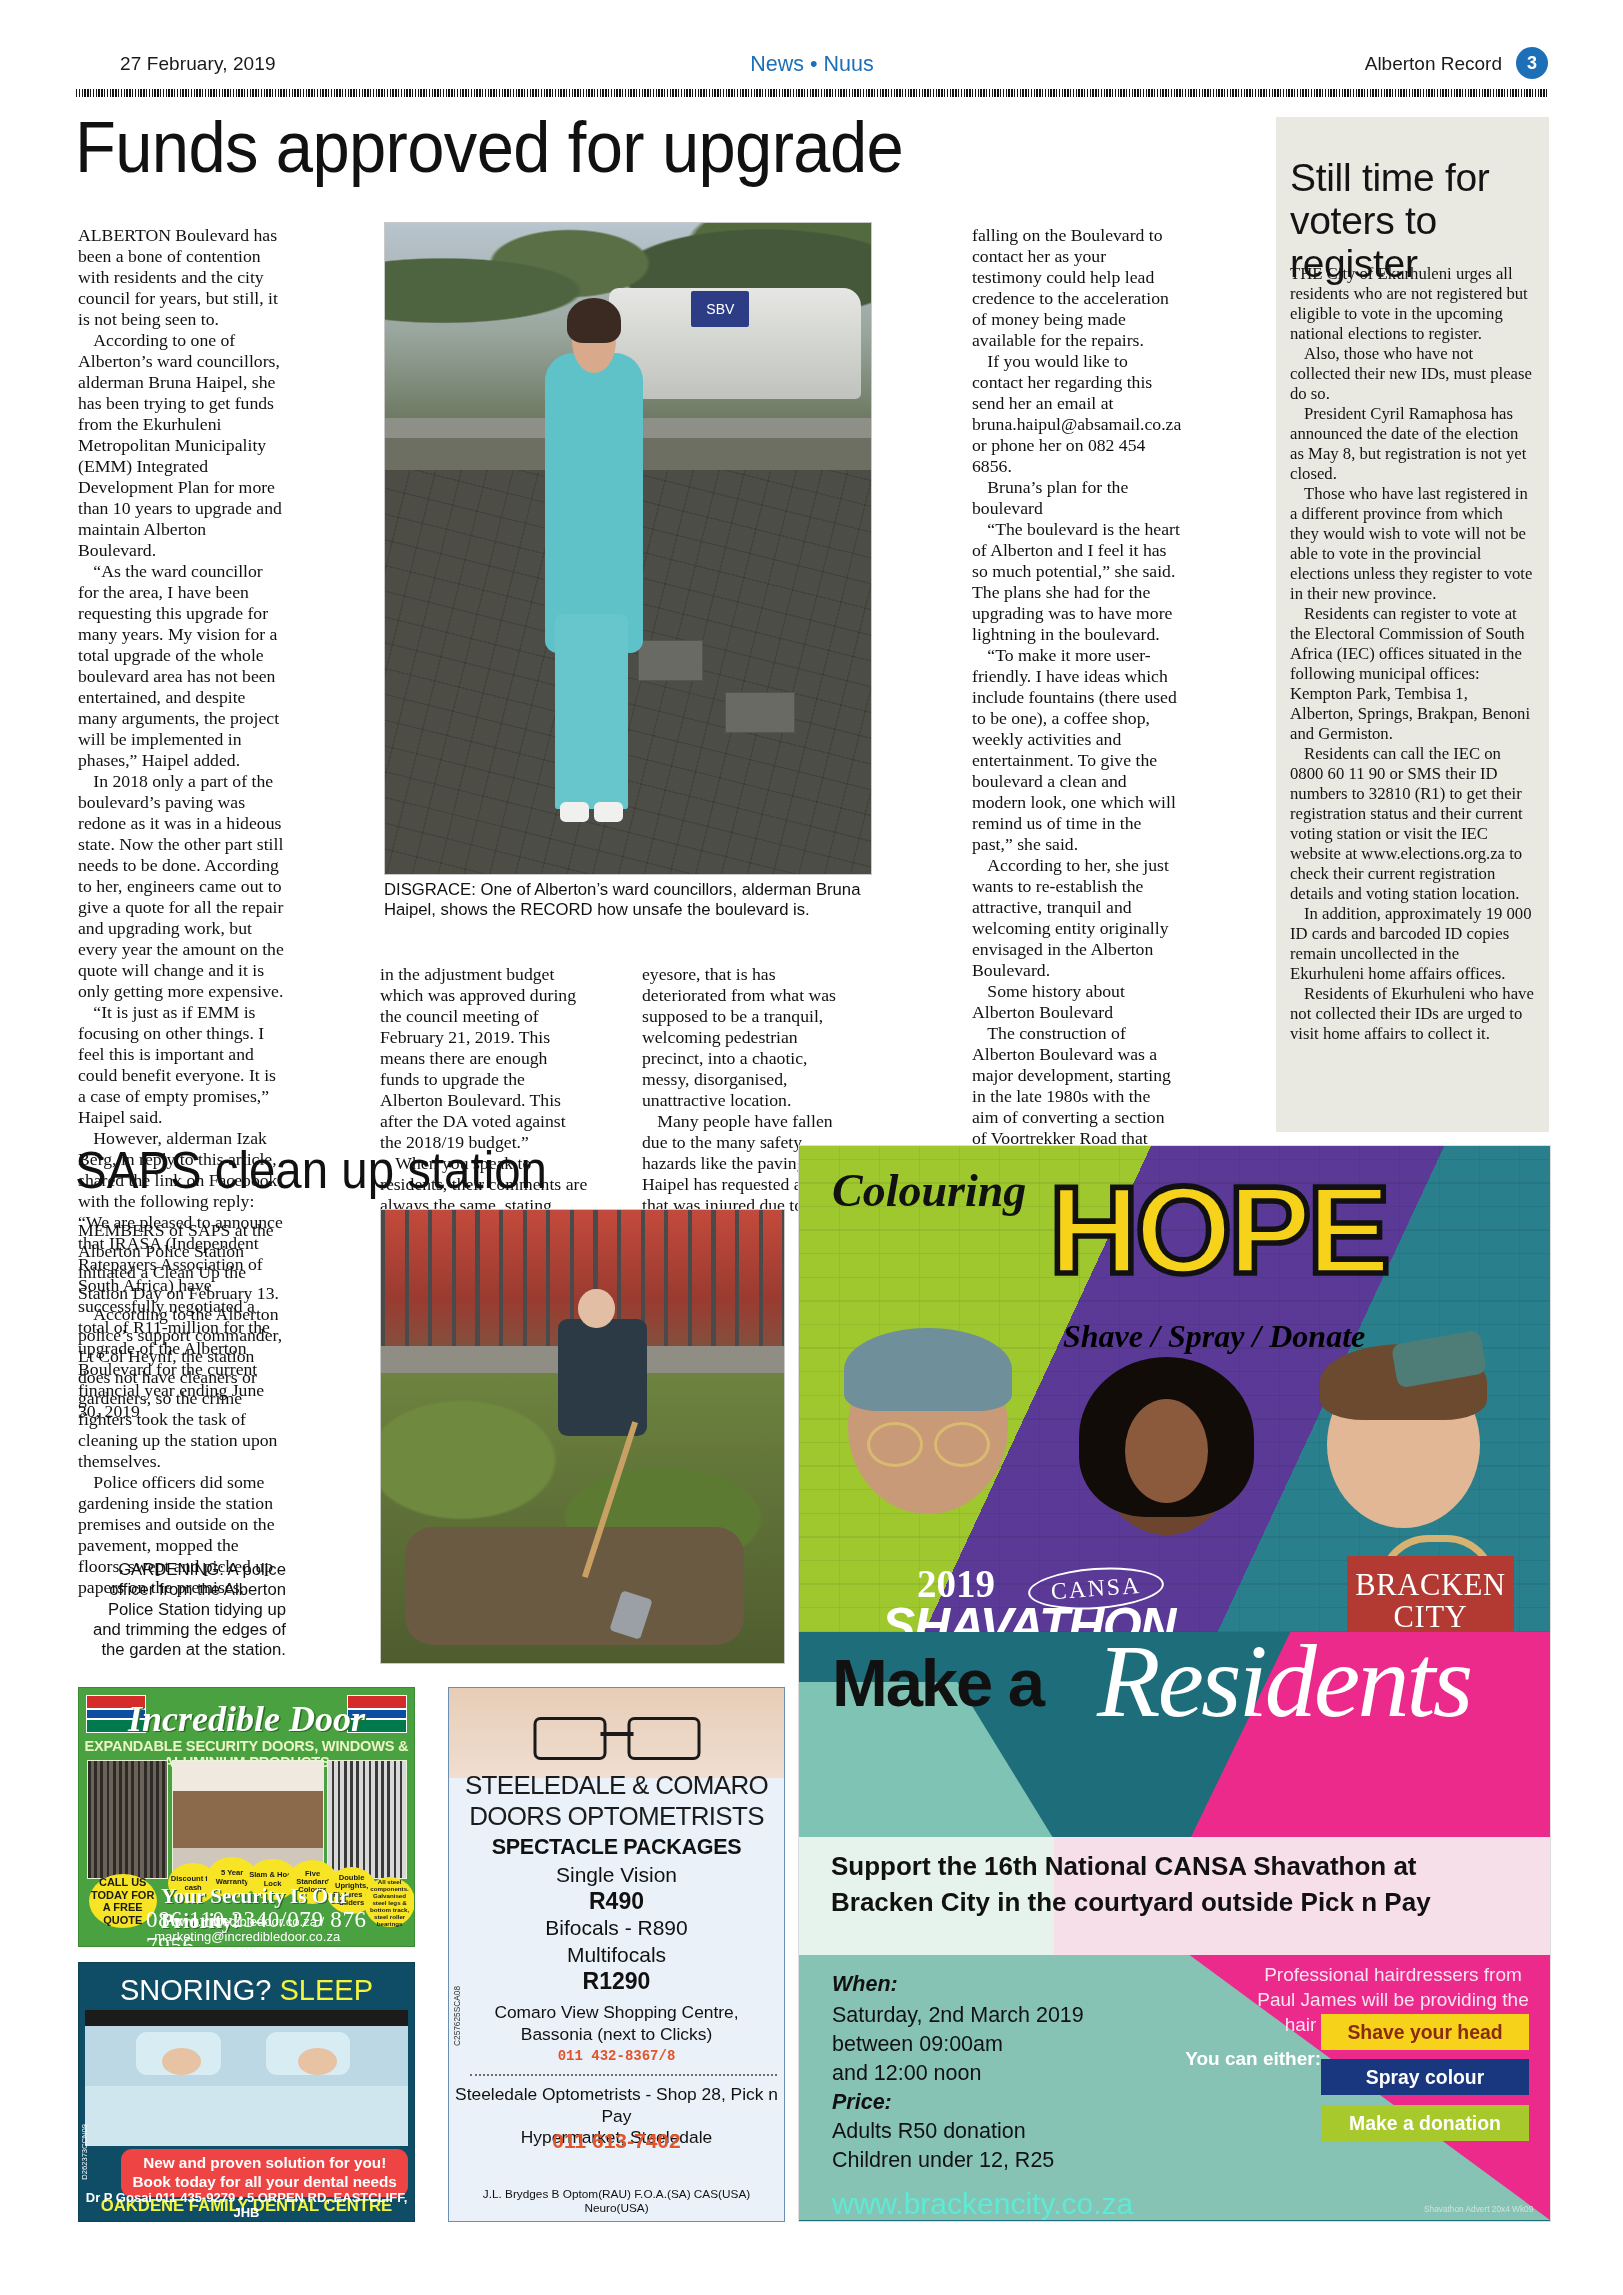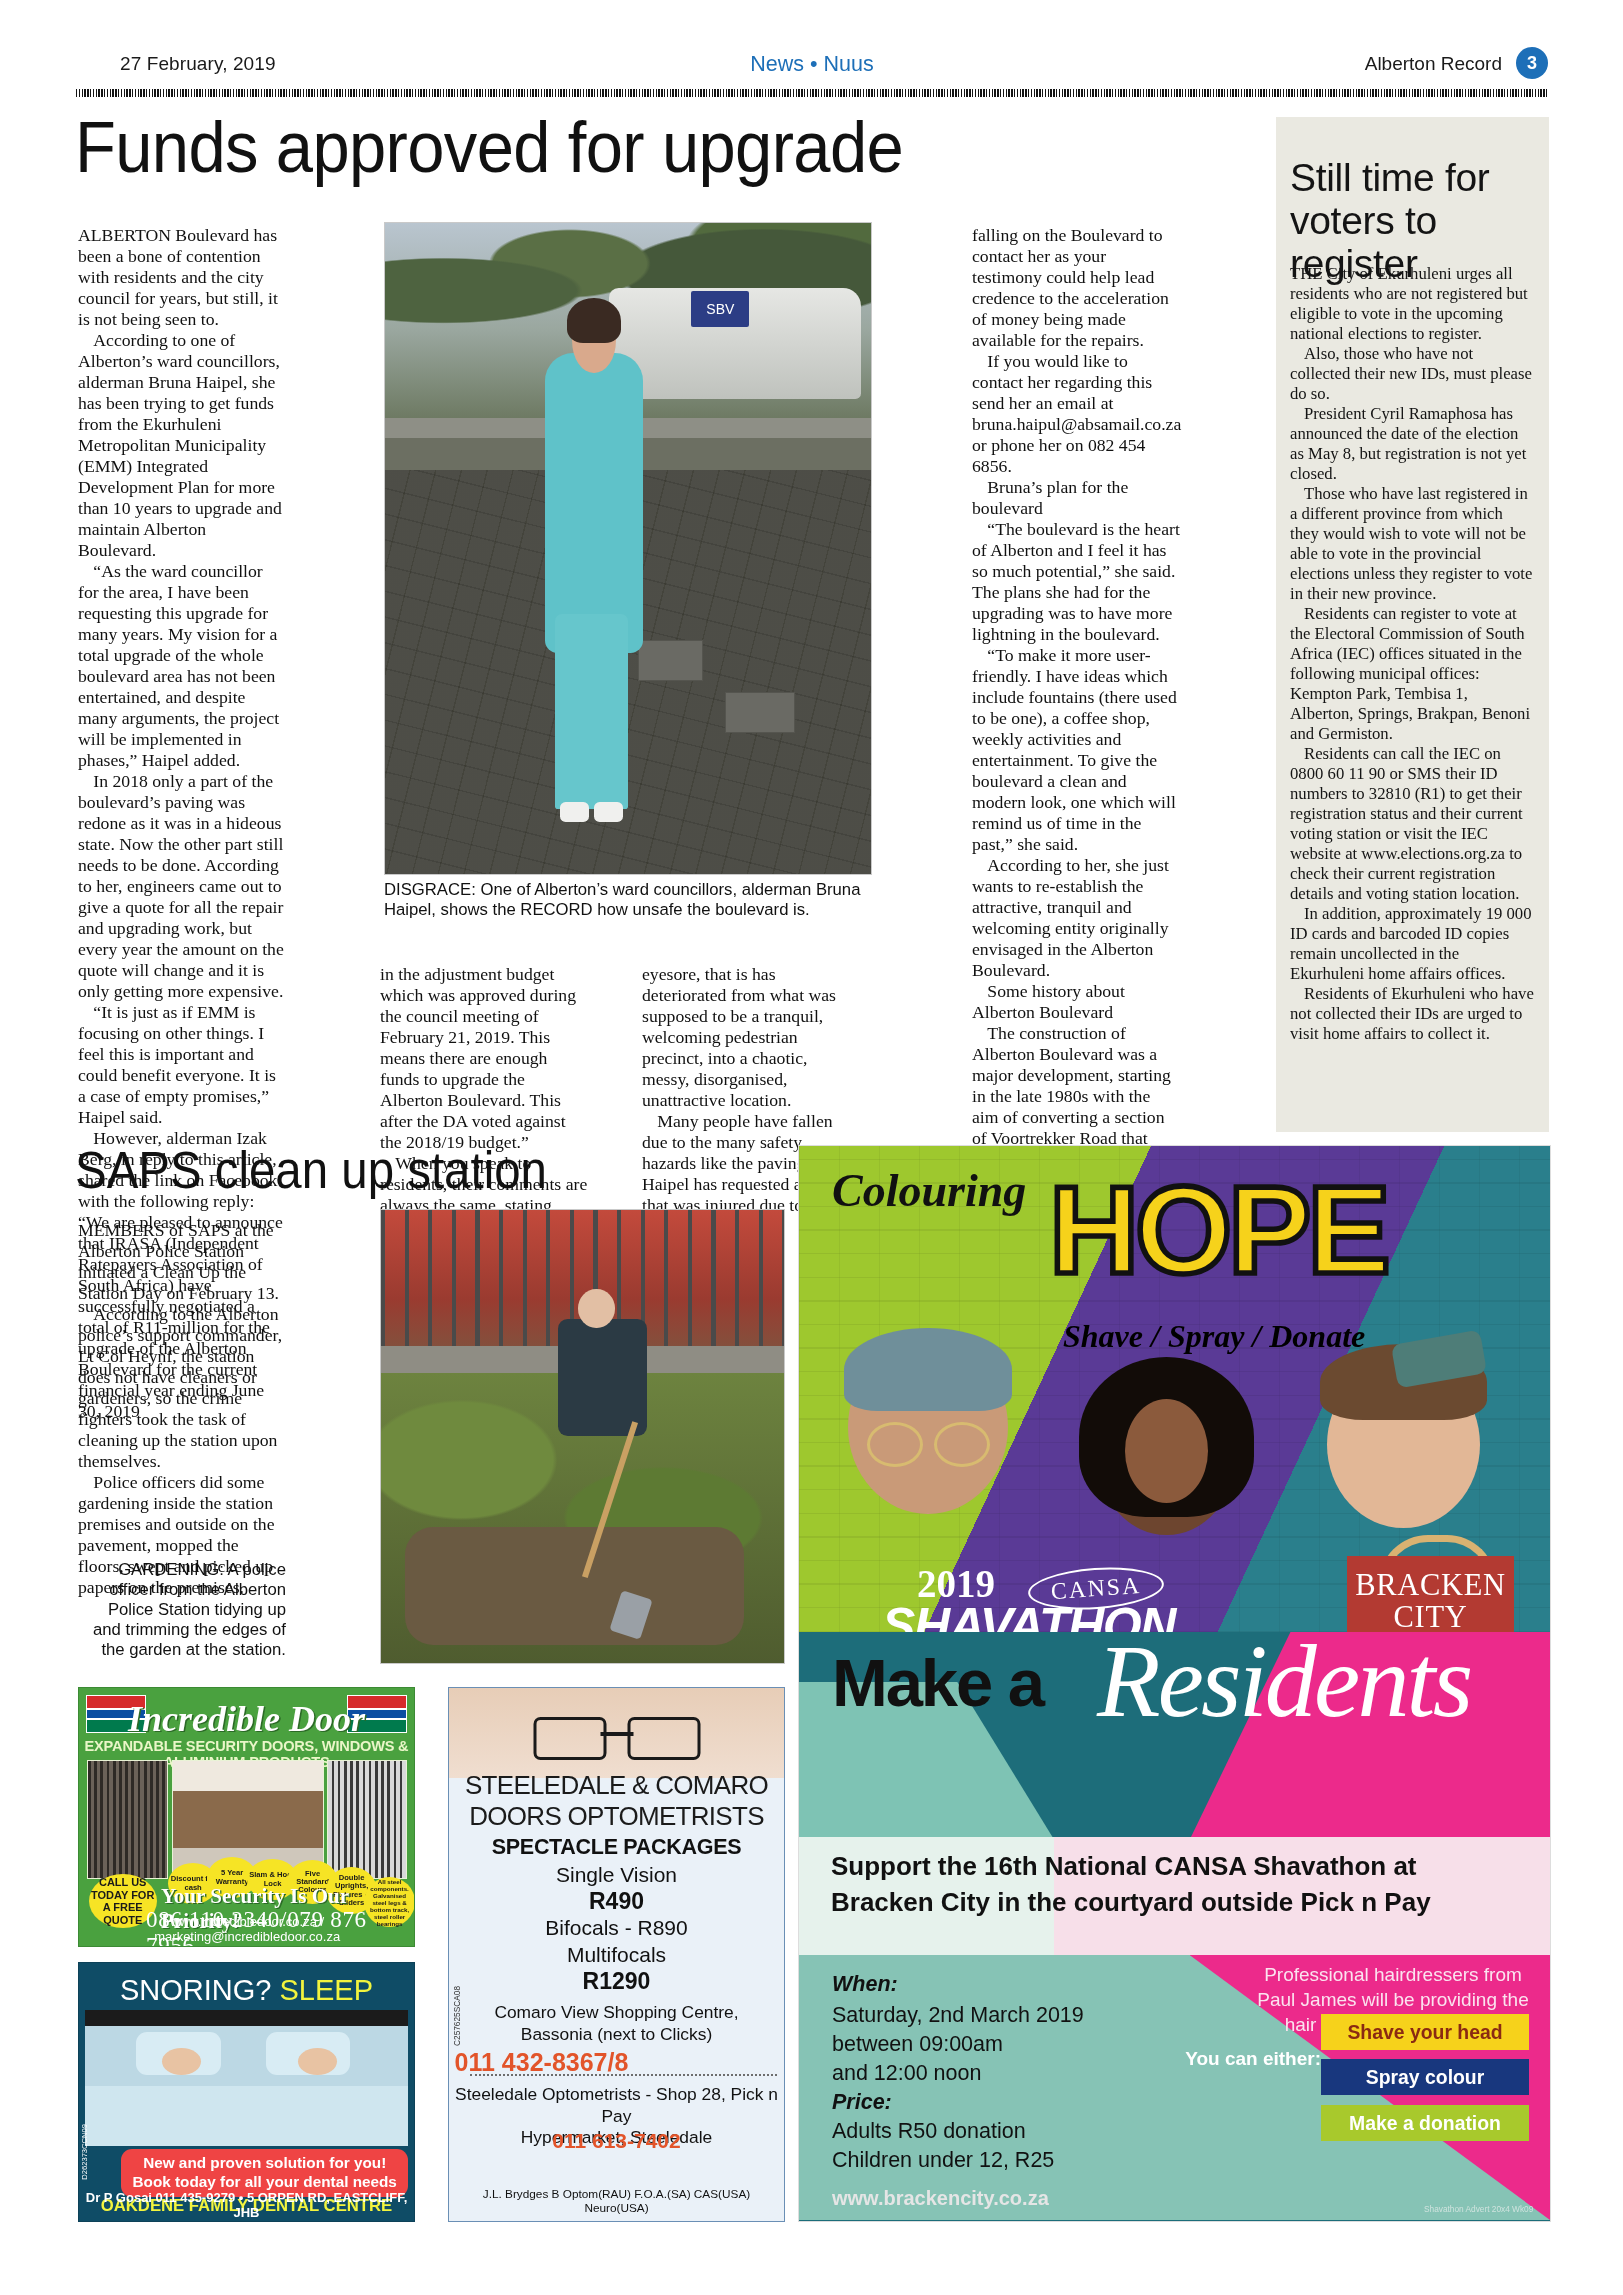--- a/index.html
+++ b/index.html
@@ -138,21 +138,21 @@
       font-size:26px;line-height:30.5px;color:#1b1b1b;letter-spacing:-0.7px;}
   .ad-opto .pkg{position:absolute;left:5.6px;right:5.6px;top:147px;text-align:center;font-family:"Liberation Sans",sans-serif;
       font-weight:bold;font-size:21.5px;color:#111;letter-spacing:-0.3px;}
   .ad-opto .price{position:absolute;left:5.6px;right:5.6px;text-align:center;font-family:"Liberation Sans",sans-serif;color:#111;}
   .ad-opto .p-sv{top:175px;font-size:21px;}
   .ad-opto .p-svr{top:200px;font-size:23px;font-weight:bold;}
   .ad-opto .p-bi{top:228px;font-size:21px;}
   .ad-opto .p-mf{top:255px;font-size:21px;}
   .ad-opto .p-mfr{top:280px;font-size:23px;font-weight:bold;}
   .ad-opto .addr{position:absolute;left:5.6px;right:5.6px;top:314px;text-align:center;font-family:"Liberation Sans",sans-serif;font-size:17.4px;line-height:21.5px;color:#111;}
-  .ad-opto .tel{position:absolute;left:5.6px;right:5.6px;top:360px;font-family:Liberation Sans, sans-serif;font-weight:bold;font-size:25px;color:#e2542a;}
+  .ad-opto .tel{position:absolute;left:5.6px;right:5.6px;top:360px;text-align:center;font-family:Liberation Mono, monospace;font-weight:bold;font-size:14px;color:#e2542a;}
   .ad-opto .dots{position:absolute;left:21px;right:7px;top:386px;height:1.4px;border-top:2.1px dotted #6d6d6d;}
   .ad-opto .addr2{position:absolute;left:5.6px;right:5.6px;top:396px;text-align:center;font-family:"Liberation Sans",sans-serif;font-size:17.4px;line-height:21.5px;color:#111;}
   .ad-opto .tel2{position:absolute;left:5.6px;right:5.6px;top:441px;text-align:center;font-family:"Liberation Sans",sans-serif;font-weight:bold;font-size:21px;color:#e2542a;}
   .ad-opto .foot{position:absolute;left:5.6px;right:5.6px;bottom:5.6px;text-align:center;font-family:"Liberation Sans",sans-serif;font-size:11.8px;color:#111;}
   .ad-opto .vcode{position:absolute;left:2.8px;top:298px;font-family:"Liberation Sans",sans-serif;font-size:8.3px;color:#333;
       writing-mode:vertical-rl;transform:rotate(180deg);}
 
   
   .ad-shav{position:absolute;left:798px;top:1145px;width:751px;height:1075px;overflow:hidden;background:#1d6d7a;border:0.7px solid #ddd;}
   .shav-top{position:absolute;left:0;top:0;width:100%;height:486px;
@@ -202,21 +202,21 @@
 
   .shav-bot{position:absolute;left:0;top:809px;width:100%;height:265px;background:#86c3b5;}
   .shav-bot .pink{position:absolute;right:0;top:0;width:48%;height:100%;background:#ec2a8b;clip-path:polygon(30% 0,100% 0,100% 100%,0 0);}
   .shav-when{position:absolute;left:33px;top:826px;font-family:"Liberation Sans",sans-serif;font-weight:bold;font-style:italic;font-size:21.5px;color:#111;}
   .shav-when-l1{position:absolute;left:33px;top:857px;font-family:"Liberation Sans",sans-serif;font-size:21.5px;color:#111;}
   .shav-when-l2{position:absolute;left:33px;top:886px;font-family:"Liberation Sans",sans-serif;font-size:21.5px;color:#111;}
   .shav-when-l3{position:absolute;left:33px;top:915px;font-family:"Liberation Sans",sans-serif;font-size:21.5px;color:#111;}
   .shav-price{position:absolute;left:33px;top:944px;font-family:"Liberation Sans",sans-serif;font-weight:bold;font-style:italic;font-size:21.5px;color:#111;}
   .shav-price-l1{position:absolute;left:33px;top:973px;font-family:"Liberation Sans",sans-serif;font-size:21.5px;color:#111;}
   .shav-price-l2{position:absolute;left:33px;top:1002px;font-family:"Liberation Sans",sans-serif;font-size:21.5px;color:#111;}
-  .shav-web{position:absolute;left:33px;top:1041px;font-family:"Liberation Sans",sans-serif;font-weight:bold;font-size:20px;color:#e5e5e5;}
+  .shav-web{position:absolute;left:33px;top:1041px;font-family:"Liberation Sans",sans-serif;font-weight:normal;font-size:30px;color:#5eead4;}
   .shav-pros{position:absolute;right:18px;top:816px;width:278px;text-align:center;font-family:"Liberation Sans",sans-serif;font-size:19px;line-height:25px;color:#fbe3ef;}
   .shav-either{position:absolute;right:229px;top:902px;font-family:"Liberation Sans",sans-serif;font-weight:bold;font-size:19px;color:#fff;}
   .shav-opt{position:absolute;right:21px;width:208px;height:36px;display:flex;align-items:center;justify-content:center;
       font-family:"Liberation Sans",sans-serif;font-weight:bold;font-size:19.4px;}
   .shav-opt.o1{top:868px;background:#f6d21b;color:#8a2a12;}
   .shav-opt.o2{top:913px;background:#18377e;color:#fff;}
   .shav-opt.o3{top:959px;background:#a8c92c;color:#fff;}
   .shav-code{position:absolute;right:16.7px;bottom:7px;font-family:"Liberation Sans",sans-serif;font-size:8.3px;color:#cfe3de;}
 </style>
 </head>

